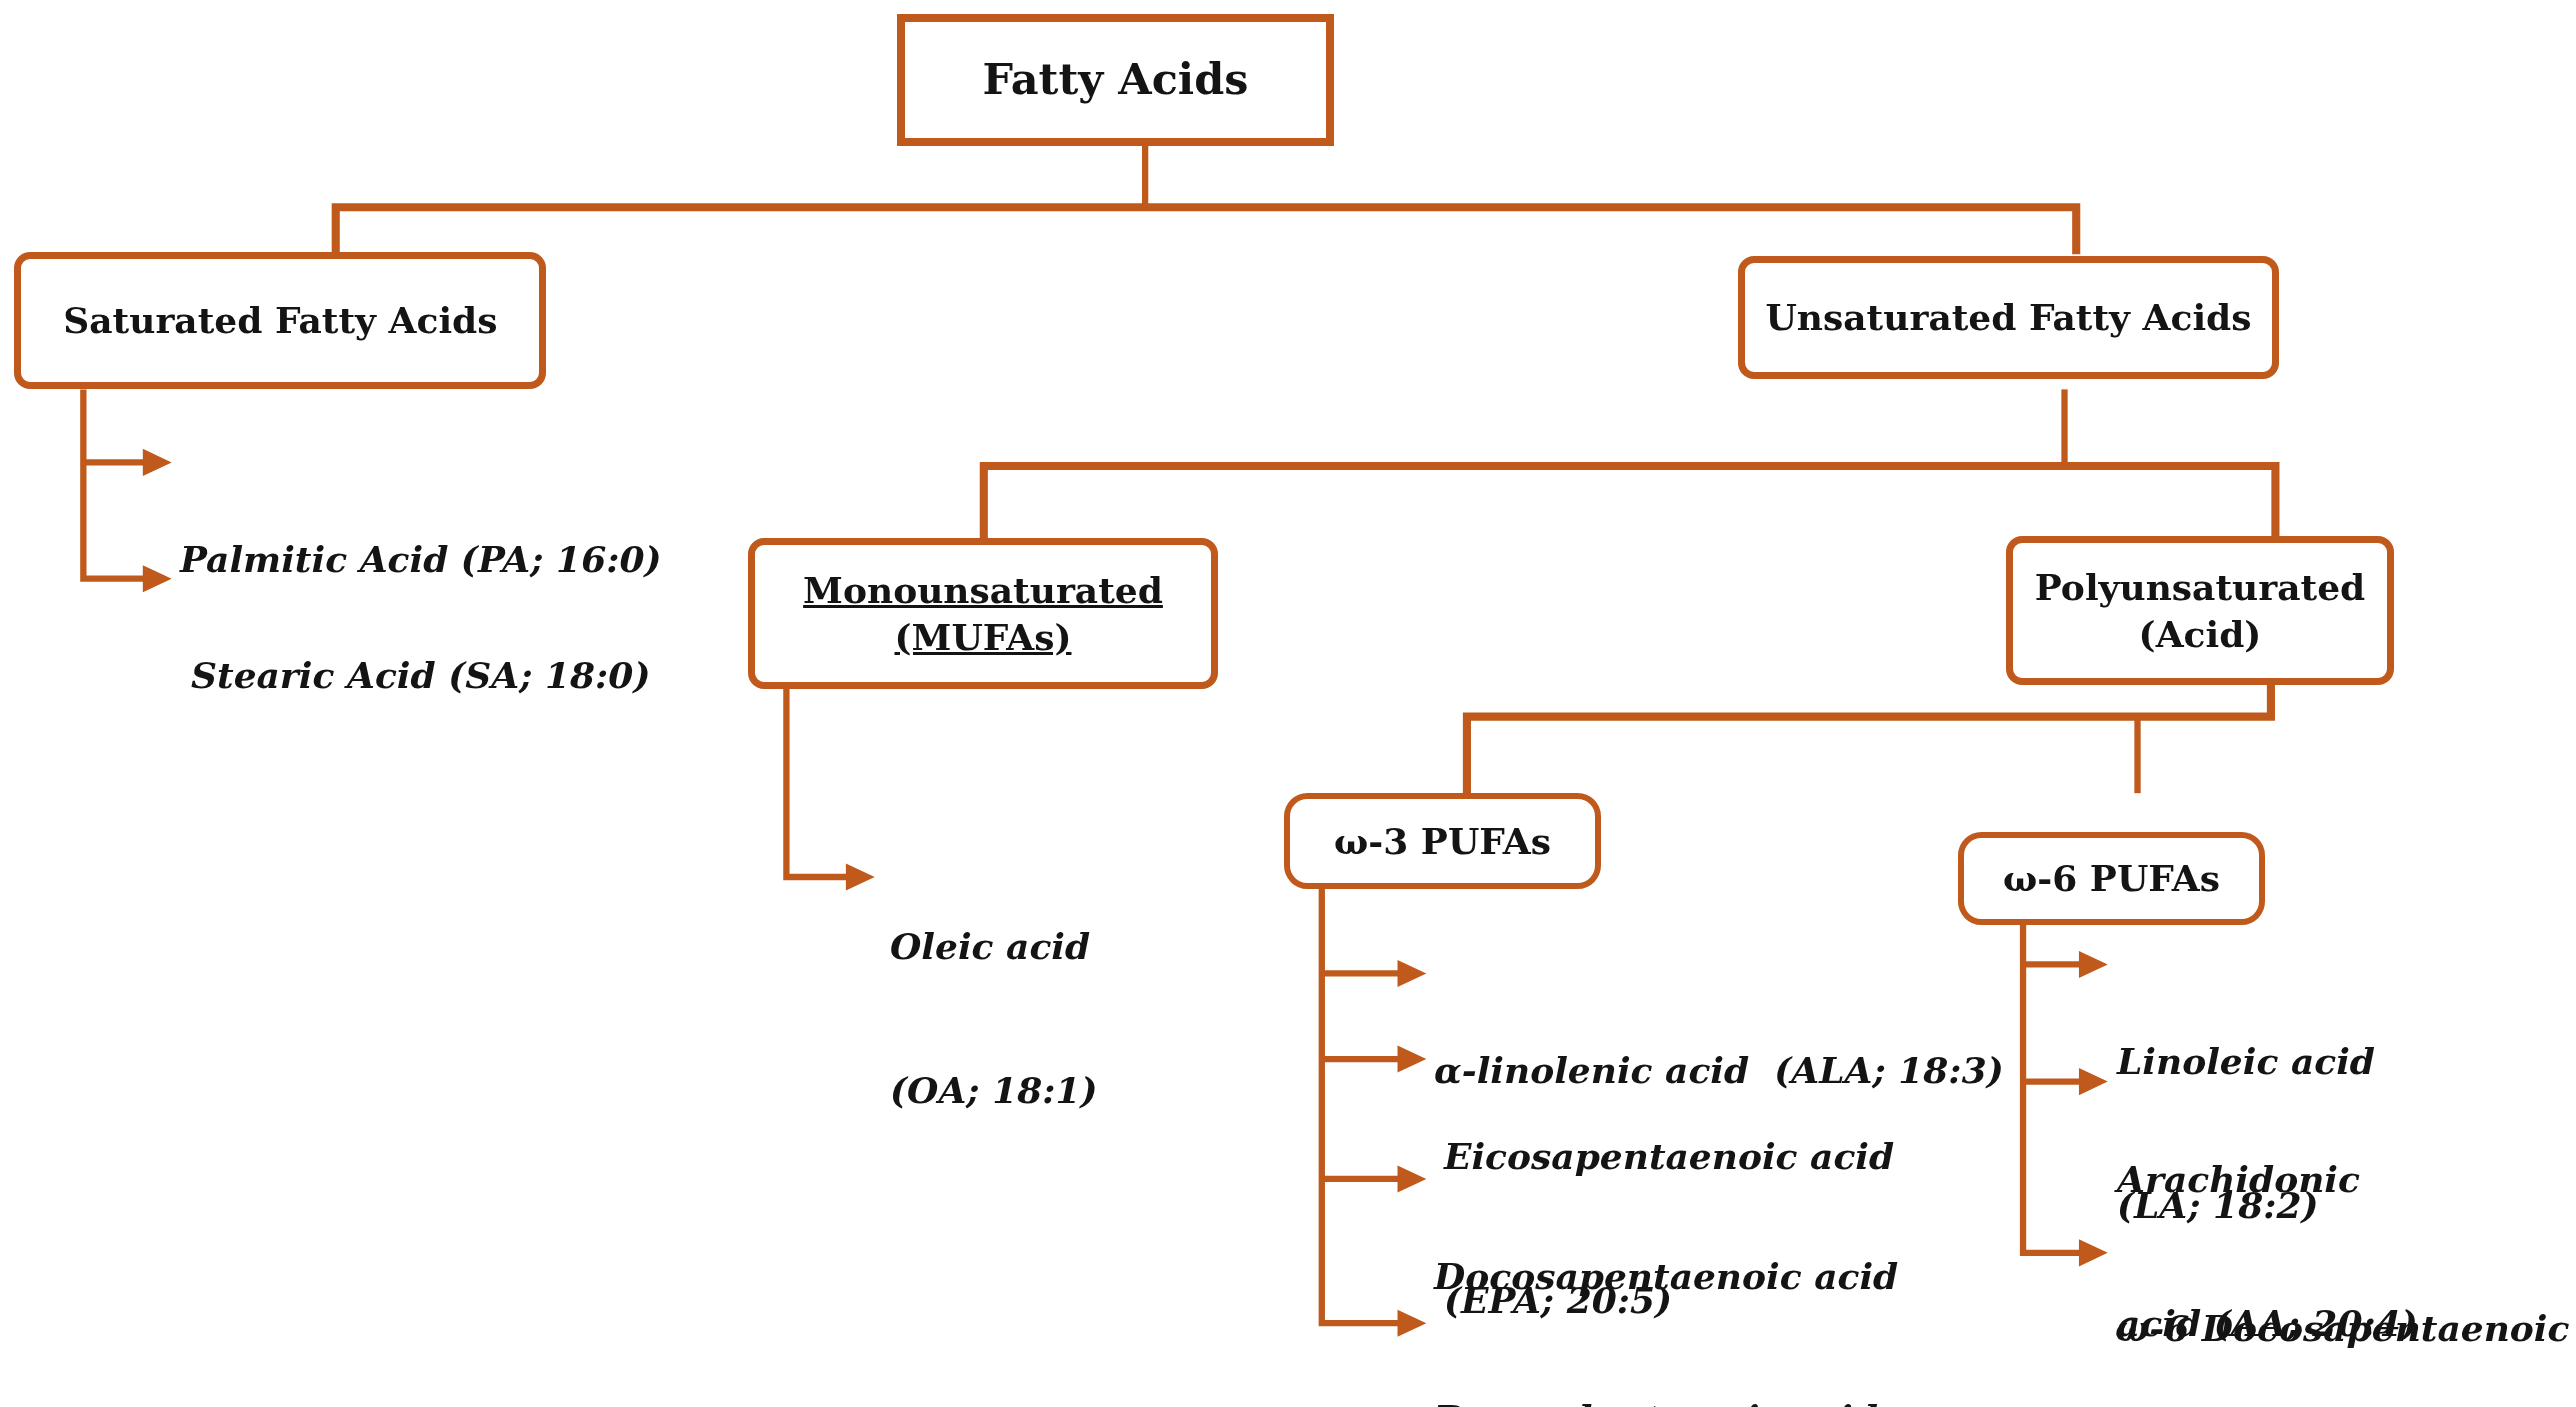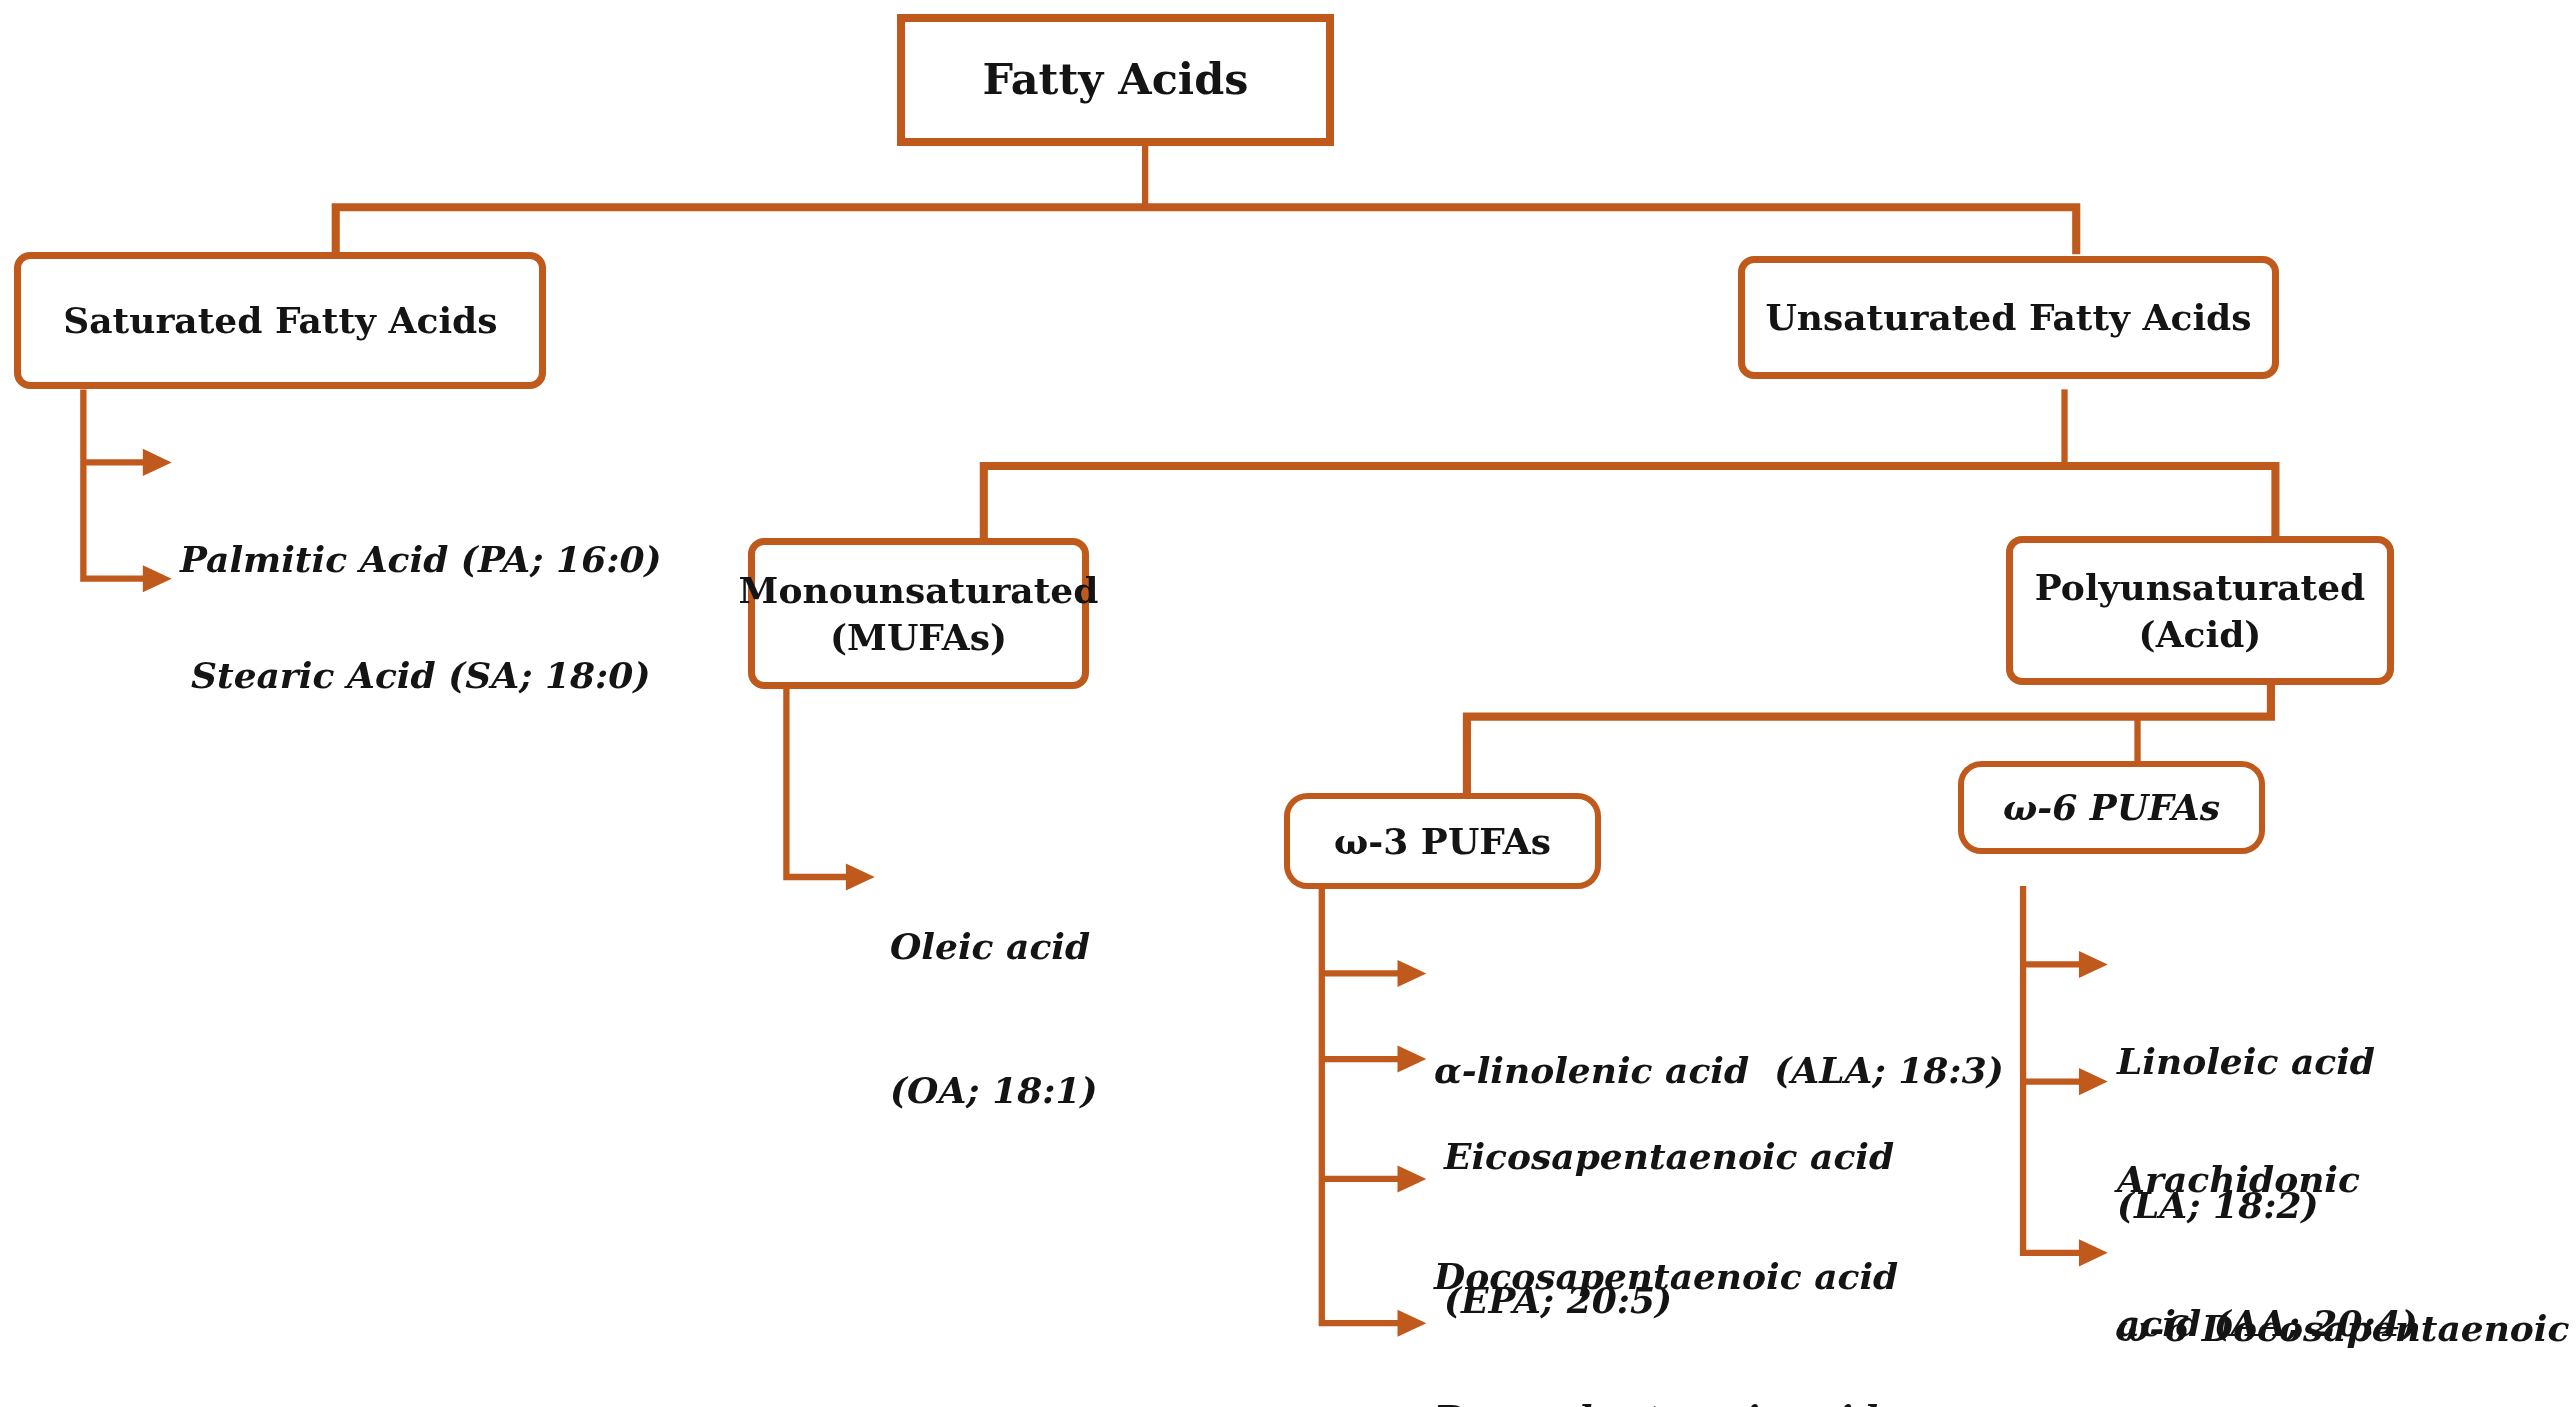--- a/index.html
+++ b/index.html
@@ -109,35 +109,35 @@
   </div>
 
   <div class="node round" style="left:14.4px;top:252px;width:532px;height:137px;">
     <span>Saturated Fatty Acids</span>
   </div>
 
   <div class="node round" style="left:1738px;top:256px;width:541px;height:123px;">
     <span>Unsaturated Fatty Acids</span>
   </div>
 
-  <div class="node round" style="left:748px;top:538px;width:341px;height:151px;">
+  <div class="node round" style="left:748px;top:538px;width:470px;height:151px;text-decoration:underline;">
     <span>Monounsaturated</span>
     <span>(MUFAs)</span>
   </div>
 
   <div class="node round" style="left:2006px;top:536px;width:388px;height:149px;">
     <span>Polyunsaturated</span>
     <span>(Acid)</span>
   </div>
 
   <div class="node small" style="left:1284px;top:793px;width:317px;height:96px;">
     <span>ω-3 PUFAs</span>
   </div>
 
-  <div class="node small" style="left:1958px;top:761px;width:307px;height:93px;font-style:italic;">
+  <div class="node small" style="left:1958px;top:832px;width:307px;height:93px;">
     <span>ω-6 PUFAs</span>
   </div>
 
   <div class="leaf" style="left:180px;top:439px;">
     <span>Palmitic Acid (PA; 16:0)</span>
   </div>
 
   <div class="leaf" style="left:191px;top:555px;text-align:center;">
     <span>Stearic Acid (SA; 18:0)</span>
   </div>

